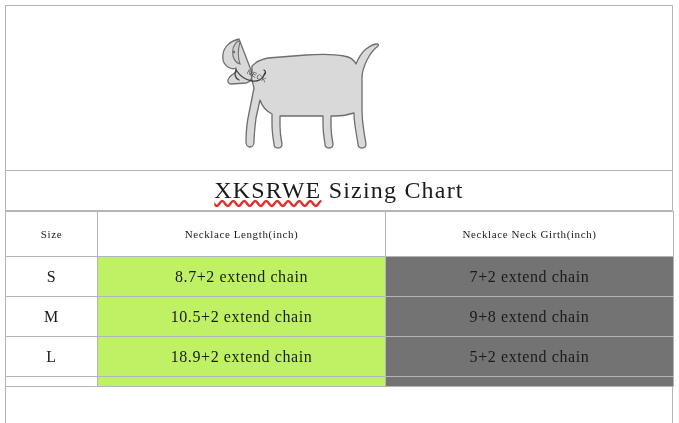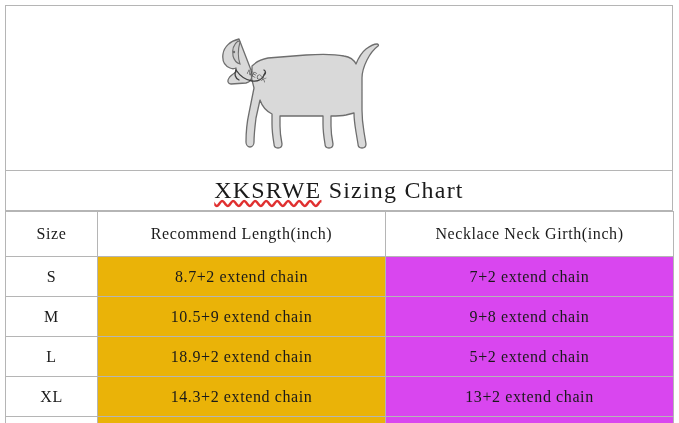--- a/index.html
+++ b/index.html
@@ -106,27 +106,27 @@
     font-size: 16px;
     color: #1a1a1a;
     letter-spacing: 0.6px;
     white-space: nowrap;
     overflow: hidden;
   }
   .col-size  { width: 92px; }
   .col-neck  { width: 288px; }
   .col-girth { width: 288px; }
 
-  #sizing-table tr.header-row td { height: 44px; font-size: 16px; }
+  #sizing-table tr.header-row td { height: 44px; font-size: 11px; }
   #sizing-table tr.data-row td   { height: 39px; }
   #sizing-table tr.cut-row td    { height: 9px; }
 
   td.size-cell  { background: #ffffff; }
-  td.yellow-cell{ background: #eab308; }
-  td.green-cell { background: #d946ef; }
+  td.yellow-cell{ background: #bef264; }
+  td.green-cell { background: #737373; }
 
   td.header-plain { background: #ffffff; }
 </style>
 </head>
 <body>
 
 <div id="page">
   <div id="frame"></div>
 
   <div id="illustration">
@@ -203,47 +203,42 @@
 
   <table id="sizing-table">
     <colgroup>
       <col class="col-size">
         <col class="col-neck">
         <col class="col-girth">
     </colgroup>
     <tbody>
       <tr class="header-row">
         <td class="header-plain">Size</td>
-        <td class="header-plain">Recommend Length(inch)</td>
+        <td class="header-plain">Necklace Length(inch)</td>
         <td class="header-plain">Necklace Neck Girth(inch)</td>
       </tr>
 
       <tr class="data-row">
         <td class="size-cell">S</td>
         <td class="yellow-cell">8.7+2 extend chain</td>
         <td class="green-cell">7+2 extend chain</td>
       </tr>
 
       <tr class="data-row">
         <td class="size-cell">M</td>
-        <td class="yellow-cell">10.5+9 extend chain</td>
+        <td class="yellow-cell">10.5+2 extend chain</td>
         <td class="green-cell">9+8 extend chain</td>
       </tr>
 
       <tr class="data-row">
         <td class="size-cell">L</td>
         <td class="yellow-cell">18.9+2 extend chain</td>
         <td class="green-cell">5+2 extend chain</td>
       </tr>
 
-      <tr class="data-row">
-        <td class="size-cell">XL</td>
-        <td class="yellow-cell">14.3+2 extend chain</td>
-        <td class="green-cell">13+2 extend chain</td>
-      </tr>
 
       <tr class="cut-row">
         <td class="size-cell"></td>
         <td class="yellow-cell"></td>
         <td class="green-cell"></td>
       </tr>
     </tbody>
   </table>
 </div>
 

